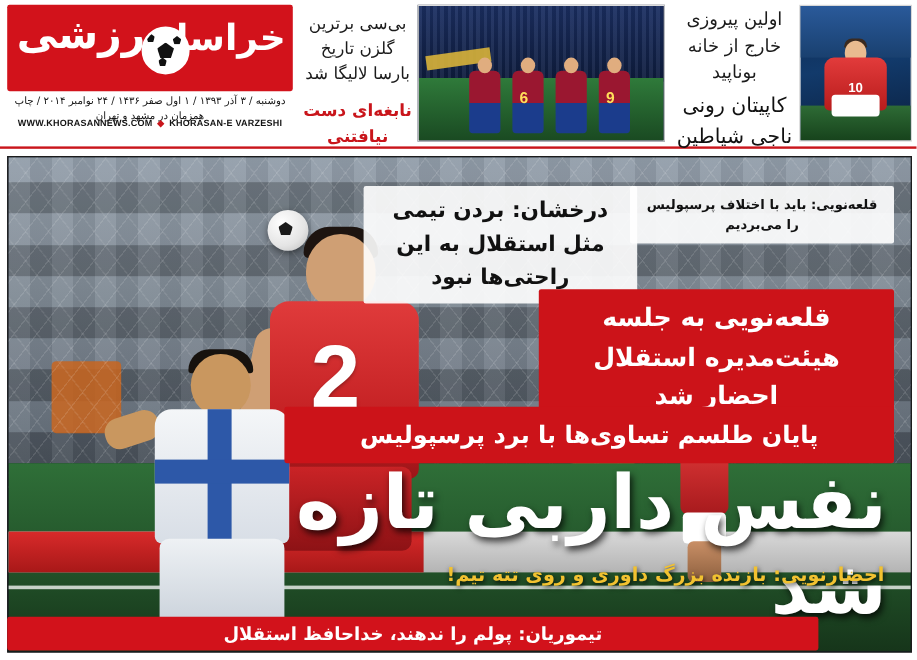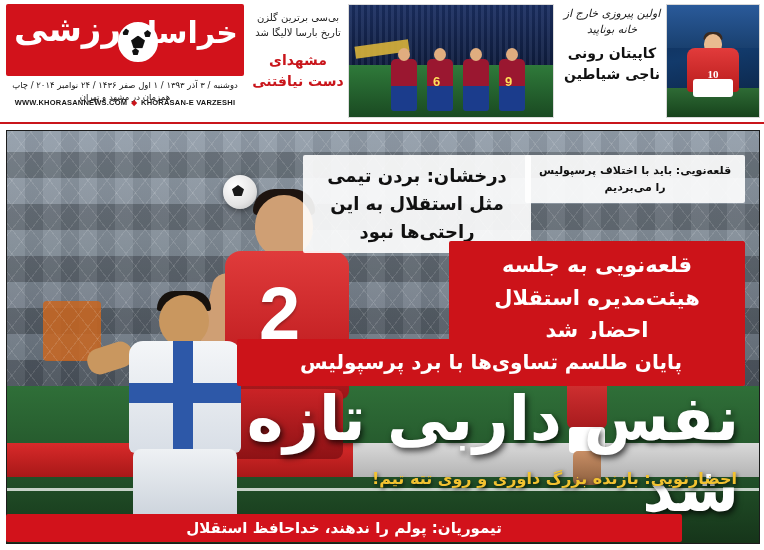--- a/index.html
+++ b/index.html
@@ -48,21 +48,21 @@
     position: absolute; left: 50%; top: 38%;
     transform: translateX(-50%);
     width: 52px; height: 44px;
     background: linear-gradient(180deg,#e23b3b,#b81c1c);
     border-radius: 8px 8px 4px 4px;
   }
   .mlp-num {
     position: absolute; left: 50%; top: 56%;
     transform: translateX(-50%);
     color: #ffffff; font-size: 11px; font-weight: bold;
-    font-family: Liberation Serif, serif;
+    font-family: Liberation Sans, sans-serif;
   }
   .mlp-head {
     position: absolute; left: 50%; top: 26%;
     transform: translateX(-50%);
     width: 18px; height: 20px;
     background: #e9bb90;
     border-radius: 50% 50% 45% 45%;
   }
   .mlp-hair {
     position: absolute; left: 50%; top: 24%;
@@ -80,29 +80,28 @@
   }
 
   .mast-left-text {
     position: absolute;
     right: 100px; top: 6px;
     width: 104px;
     text-align: center;
     direction: rtl;
   }
   .mlt-kicker {
-    font-size: 11px;
+    font-size: 15px;
     color: #1b1b1b;
     line-height: 1.45;
     margin-bottom: 5px;
-    font-style: italic;
   }
   .mlt-head {
-    font-size: 14px;
-    font-weight: bold;
+    font-size: 17px;
+    font-weight: normal;
     color: #111111;
     line-height: 1.5;
   }
 
   .mast-photo2 {
     position: absolute;
     right: 210px; top: 4px;
     width: 204px; height: 112px;
     overflow: hidden;
     border: 1px solid #dcdcdc;
@@ -150,21 +149,21 @@
   }
 
   .mast-mid-text {
     position: absolute;
     right: 418px; top: 10px;
     width: 96px;
     text-align: center;
     direction: rtl;
   }
   .mmt-kicker {
-    font-size: 10px;
+    font-size: 14px;
     color: #1b1b1b;
     line-height: 1.5;
   }
   .mmt-head {
     margin-top: 10px;
     font-size: 14px;
     font-weight: bold;
     color: #c9151b;
     line-height: 1.5;
   }
@@ -562,21 +561,21 @@
       <div class="mp2-player" style="left:42px;"></div>
       <div class="mp2-player" style="left:78px;"></div>
       <div class="mp2-player" style="left:114px;"></div>
       <div class="mp2-player" style="left:150px;"></div>
       <div class="mp2-num" style="left:84px;">6</div>
       <div class="mp2-num" style="left:156px;">9</div>
     </div>
 
     <div class="mast-mid-text">
       <div class="mmt-kicker">بی‌سی برترین گلزن تاریخ بارسا لالیگا شد</div>
-      <div class="mmt-head">مشهد‌ای دست نیافتنی</div>
+      <div class="mmt-head">نابغه‌ای دست نیافتنی</div>
     </div>
 
     <div class="logo-block">
       <div class="logo-red-bar"></div>
       <div class="logo-word-varzeshi">ورزشی</div>
       <div class="logo-word-khorasan">خراسان</div>
       <div class="logo-ball">
         <span class="seg" style="left:2px;top:4px;"></span>
         <span class="seg" style="left:24px;top:6px;"></span>
         <span class="seg" style="left:12px;top:24px;"></span>

